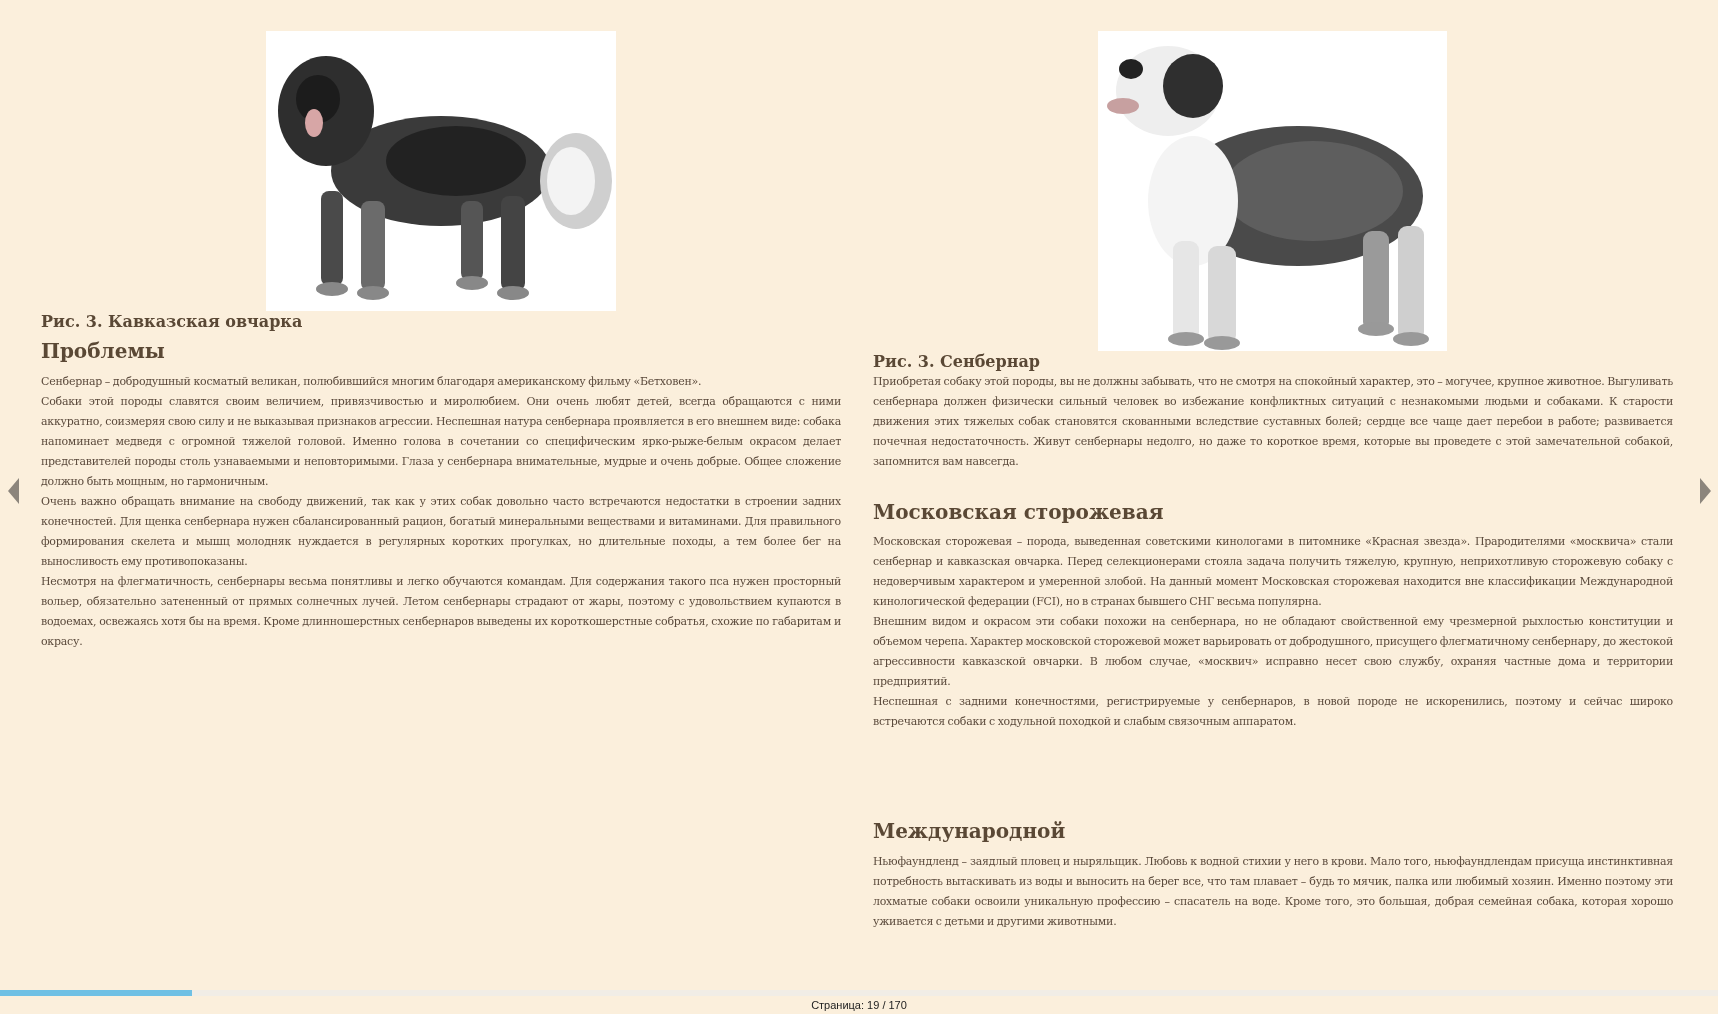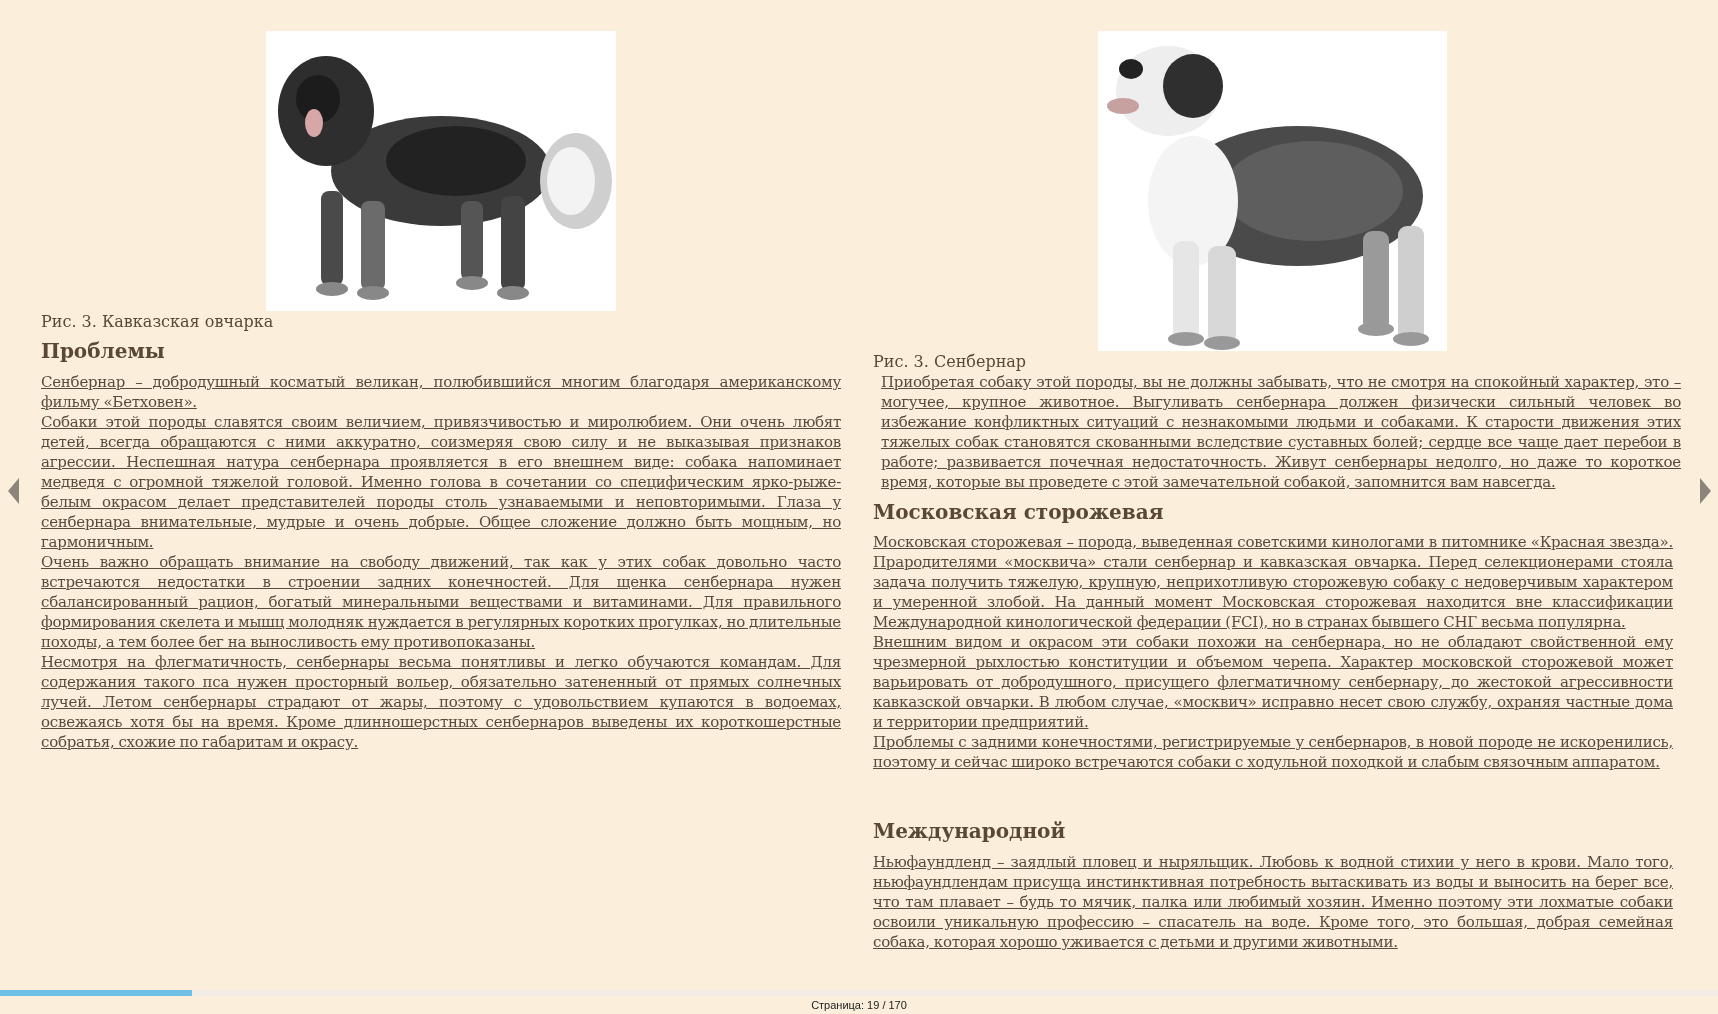--- a/index.html
+++ b/index.html
@@ -23,43 +23,42 @@
 
   .figure {
     position: absolute;
     background: #ffffff;
     overflow: hidden;
   }
   .figure svg { width: 100%; height: 100%; display: block; }
 
   .caption {
     position: absolute;
-    font-weight: normal;
+    font-weight: bold;
     font-size: 16px;
     color: #5a4835;
     margin: 0;
     white-space: nowrap;
   }
   .heading {
     position: absolute;
     font-weight: bold;
     font-size: 20px;
     color: #5a4835;
     margin: 0;
     white-space: nowrap;
   }
   .body-block {
     position: absolute;
     width: 800px;
-    font-size: 15px;
+    font-size: 11px;
     line-height: 20px;
     text-align: justify;
     letter-spacing: -0.25px;
     word-spacing: -0.5px;
-    text-decoration: underline;
   }
   .body-block p { margin: 0; }
 
   .nav-arrow {
     position: absolute;
     top: 478px;
     width: 0; height: 0;
     border-top: 13px solid transparent;
     border-bottom: 13px solid transparent;
     cursor: pointer;
@@ -159,30 +158,30 @@
       <rect x="300" y="195" width="26" height="115" rx="9" fill="#cfcfcf"></rect>
       <ellipse cx="88" cy="308" rx="18" ry="7" fill="#999"></ellipse>
       <ellipse cx="124" cy="312" rx="18" ry="7" fill="#999"></ellipse>
       <ellipse cx="278" cy="298" rx="18" ry="7" fill="#999"></ellipse>
       <ellipse cx="313" cy="308" rx="18" ry="7" fill="#999"></ellipse>
     </svg>
   </div>
 
   <p class="caption" style="left:0; top:352px;">Рис. 3. Сенбернар</p>
 
-  <div class="body-block" style="left:8px; top:372px;">
+  <div class="body-block" style="left:0; top:372px;">
     <p>Приобретая собаку этой породы, вы не должны забывать, что не смотря на спокойный характер, это – могучее, крупное животное. Выгуливать сенбернара должен физически сильный человек во избежание конфликтных ситуаций с незнакомыми людьми и собаками. К старости движения этих тяжелых собак становятся скованными вследствие суставных болей; сердце все чаще дает перебои в работе; развивается почечная недостаточность. Живут сенбернары недолго, но даже то короткое время, которые вы проведете с этой замечательной собакой, запомнится вам навсегда.</p>
   </div>
 
   <h2 class="heading" style="left:0; top:500px;text-align:right;">Московская сторожевая</h2>
 
   <div class="body-block" style="left:0; top:532px;">
     <p>Московская сторожевая – порода, выведенная советскими кинологами в питомнике «Красная звезда». Прародителями «москвича» стали сенбернар и кавказская овчарка. Перед селекционерами стояла задача получить тяжелую, крупную, неприхотливую сторожевую собаку с недоверчивым характером и умеренной злобой. На данный момент Московская сторожевая находится вне классификации Международной кинологической федерации (FCI), но в странах бывшего СНГ весьма популярна.</p>
     <p>Внешним видом и окрасом эти собаки похожи на сенбернара, но не обладают свойственной ему чрезмерной рыхлостью конституции и объемом черепа. Характер московской сторожевой может варьировать от добродушного, присущего флегматичному сенбернару, до жестокой агрессивности кавказской овчарки. В любом случае, «москвич» исправно несет свою службу, охраняя частные дома и территории предприятий.</p>
-    <p>Проблемы с задними конечностями, регистрируемые у сенбернаров, в новой породе не искоренились, поэтому и сейчас широко встречаются собаки с ходульной походкой и слабым связочным аппаратом.</p>
+    <p>Неспешная с задними конечностями, регистрируемые у сенбернаров, в новой породе не искоренились, поэтому и сейчас широко встречаются собаки с ходульной походкой и слабым связочным аппаратом.</p>
   </div>
 
   <h2 class="heading" style="left:0; top:819px;">Международной</h2>
 
   <div class="body-block" style="left:0; top:852px;">
     <p>Ньюфаундленд – заядлый пловец и ныряльщик. Любовь к водной стихии у него в крови. Мало того, ньюфаундлендам присуща инстинктивная потребность вытаскивать из воды и выносить на берег все, что там плавает – будь то мячик, палка или любимый хозяин. Именно поэтому эти лохматые собаки освоили уникальную профессию – спасатель на воде. Кроме того, это большая, добрая семейная собака, которая хорошо уживается с детьми и другими животными.</p>
   </div>
 </div>
 
 <div class="nav-arrow prev"></div>

